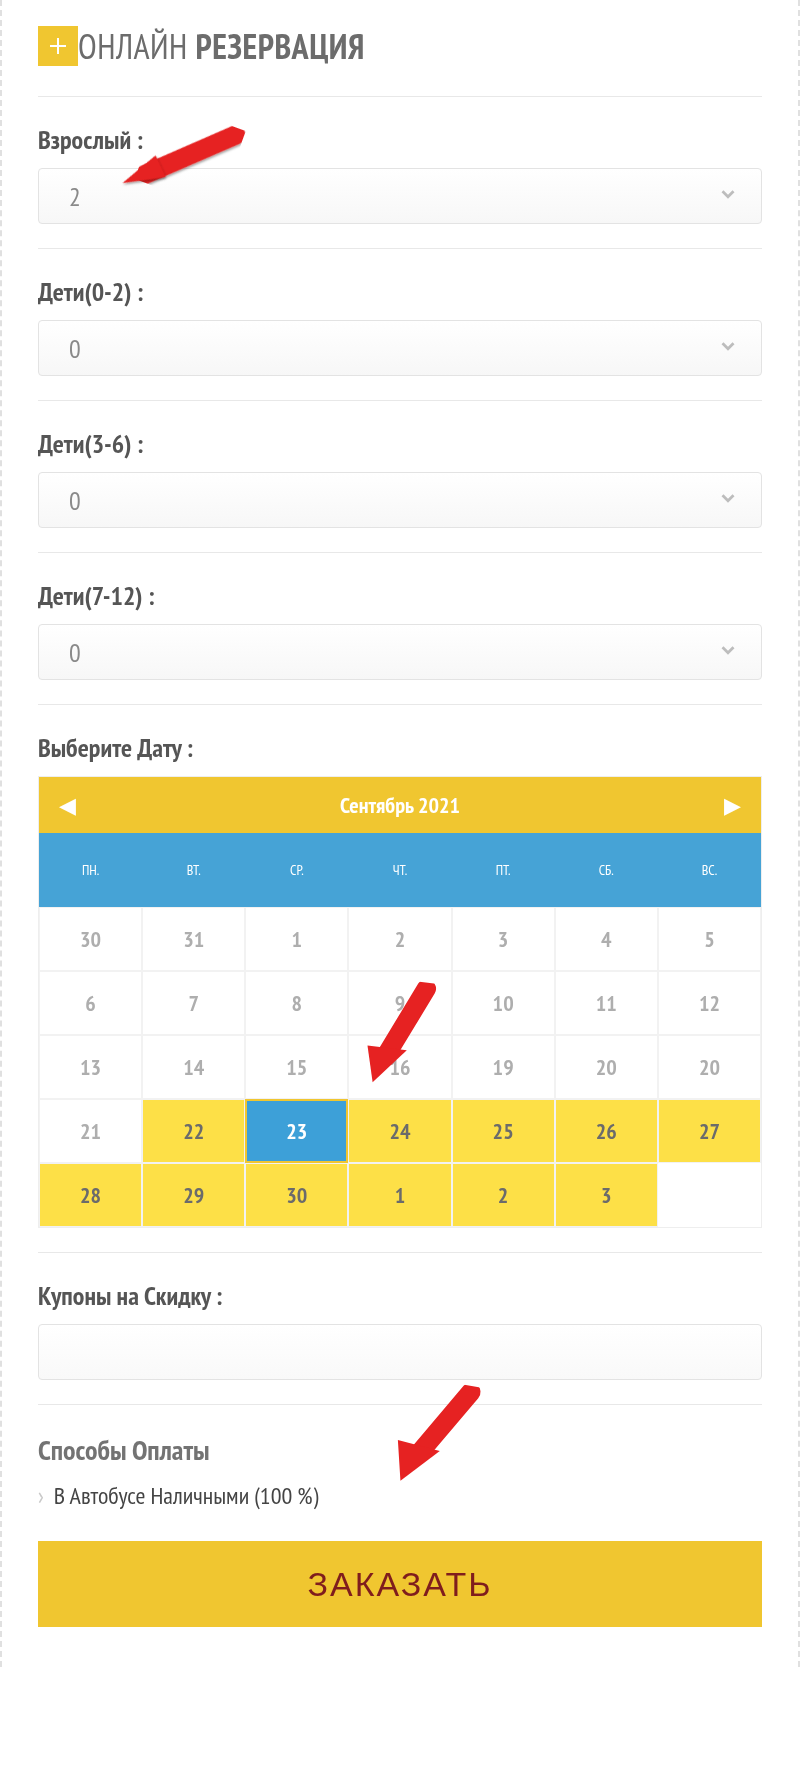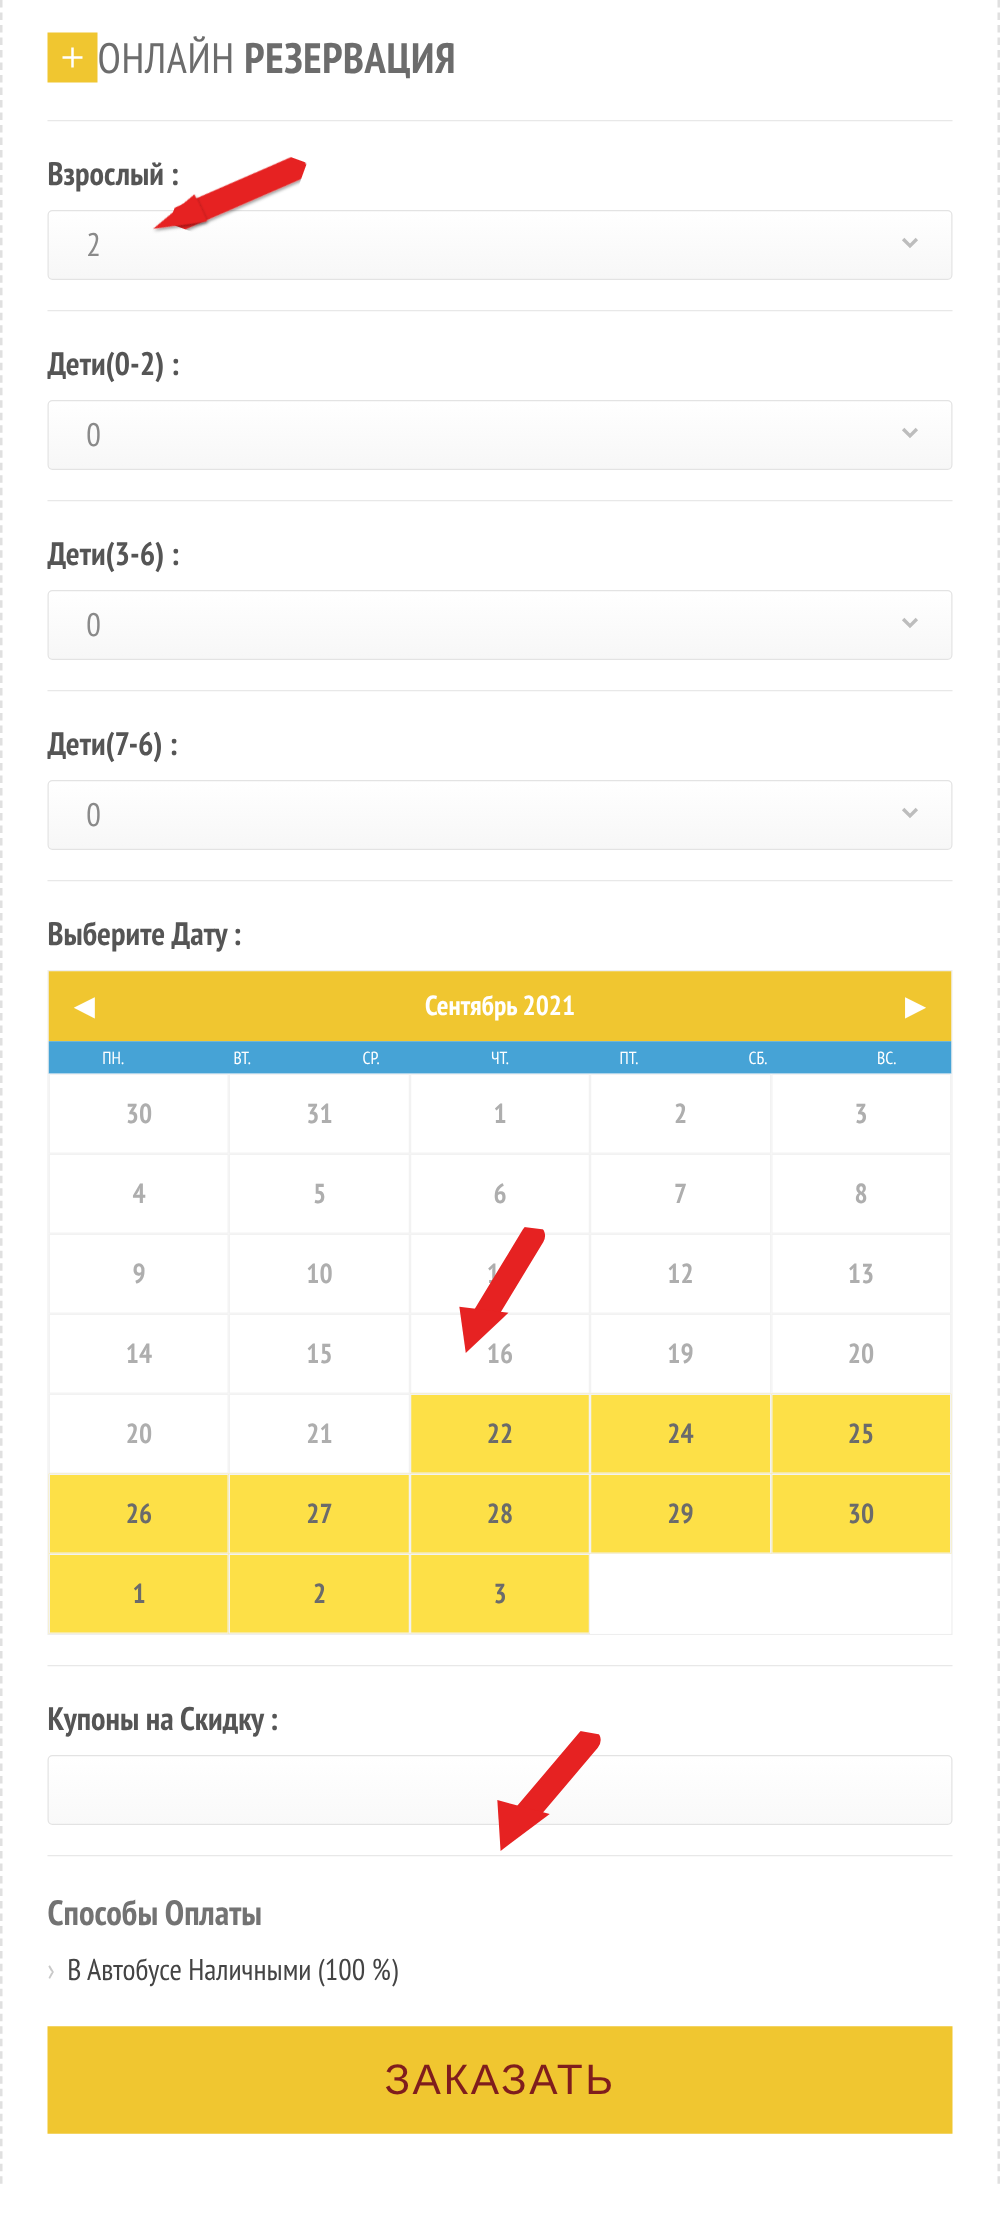--- a/index.html
+++ b/index.html
@@ -13,22 +13,22 @@
 .field{margin-bottom:24px}
 .field-label{font-size:26px;color:#555;margin-bottom:12px;font-weight:700}
 .select{display:flex;align-items:center;justify-content:space-between;border:1px solid #e3e3e3;border-radius:4px;background:linear-gradient(#fff,#f7f7f7);height:56px;padding:0 22px 0 30px;cursor:pointer}
 .select-value{font-size:26px;color:#8a8a8a}
 .chev{color:#bdbdbd}
 .calendar{margin:10px 0;border:1px solid #eee}
 .cal-head{display:flex;align-items:center;justify-content:space-between;background:#f0c630;color:#fff;padding:14px 20px}
 .cal-nav{cursor:pointer;color:#fff;font-size:22px}
 .cal-title{font-size:22px;font-weight:700;color:#fff}
 .cal-days{display:grid;grid-template-columns:repeat(7,1fr);background:#46a3d6}
-.cal-day{padding:4px 0;text-align:center;color:#fff;font-size:14px;font-weight:400}
-.cal-body{display:grid;grid-template-columns:repeat(5,1fr);background:#fff}
+.cal-day{padding:28px 0;text-align:center;color:#fff;font-size:14px;font-weight:400}
+.cal-body{display:grid;grid-template-columns:repeat(7,1fr);background:#fff}
 .cell{height:64px;display:flex;align-items:center;justify-content:center;font-size:22px;font-weight:700;color:#aeaeae;border:1px solid #f2f2f2;cursor:pointer}
 .cell.avail{background:#fde047;color:#6b6b6b}
 .cell.sel{background:#3da0d8;color:#fff;border:2px solid #f0c630}
 .coupon-input{width:100%;height:56px;border:1px solid #e3e3e3;border-radius:4px;background:linear-gradient(#fff,#f9f9f9);padding:0 18px;font-size:22px}
 .pay-title{color:#737373;font-size:28px;font-weight:700;margin:18px 0 12px}
 .pay-option{display:flex;align-items:center;gap:10px;font-size:24px;color:#444;margin-bottom:30px}
 .pay-option .bullet{color:#c9c9c9}
 .submit{width:100%;background:#f0c630;color:#7f1d1d;border:none;height:86px;font-size:34px;font-weight:400;letter-spacing:2px;cursor:pointer}
 .arrow{position:absolute;width:120px;height:120px;pointer-events:none;z-index:10}
 .a1{top:100px;left:120px;transform:rotate(20deg)}
@@ -94,21 +94,21 @@
   <div class="select">
     <span class="select-value">0</span>
     <span class="chev"><svg width="22" height="22" viewBox="0 0 24 24">
           <path d="M6 9l6 6 6-6" fill="none" stroke="currentColor" stroke-width="3"></path>
         </svg></span>
   </div>
 </div>
 <div class="divider"></div>
 
 <div class="field">
-  <div class="field-label">Дети(7-6) :</div>
+  <div class="field-label">Дети(7-12) :</div>
   <div class="select">
     <span class="select-value">0</span>
     <span class="chev"><svg width="22" height="22" viewBox="0 0 24 24">
           <path d="M6 9l6 6 6-6" fill="none" stroke="currentColor" stroke-width="3"></path>
         </svg></span>
   </div>
 </div>
 <div class="divider"></div>
 
 <div class="field">
@@ -145,20 +145,21 @@
         <div class="cell">12</div>
         <div class="cell">13</div>
         <div class="cell">14</div>
         <div class="cell">15</div>
         <div class="cell">16</div>
         <div class="cell">19</div>
         <div class="cell">20</div>
         <div class="cell">20</div>
         <div class="cell">21</div>
         <div class="cell avail">22</div>
+        <div class="cell sel">23</div>
         <div class="cell avail">24</div>
         <div class="cell avail">25</div>
         <div class="cell avail">26</div>
         <div class="cell avail">27</div>
         <div class="cell avail">28</div>
         <div class="cell avail">29</div>
         <div class="cell avail">30</div>
         <div class="cell avail">1</div>
         <div class="cell avail">2</div>
         <div class="cell avail">3</div>

